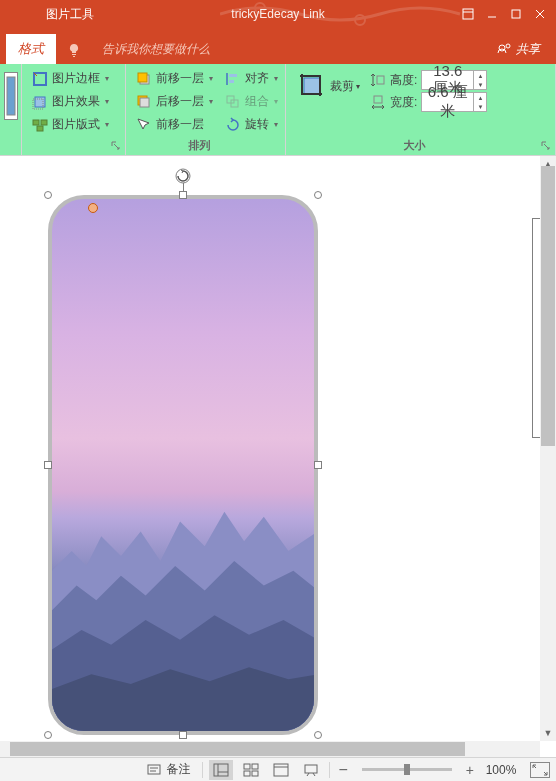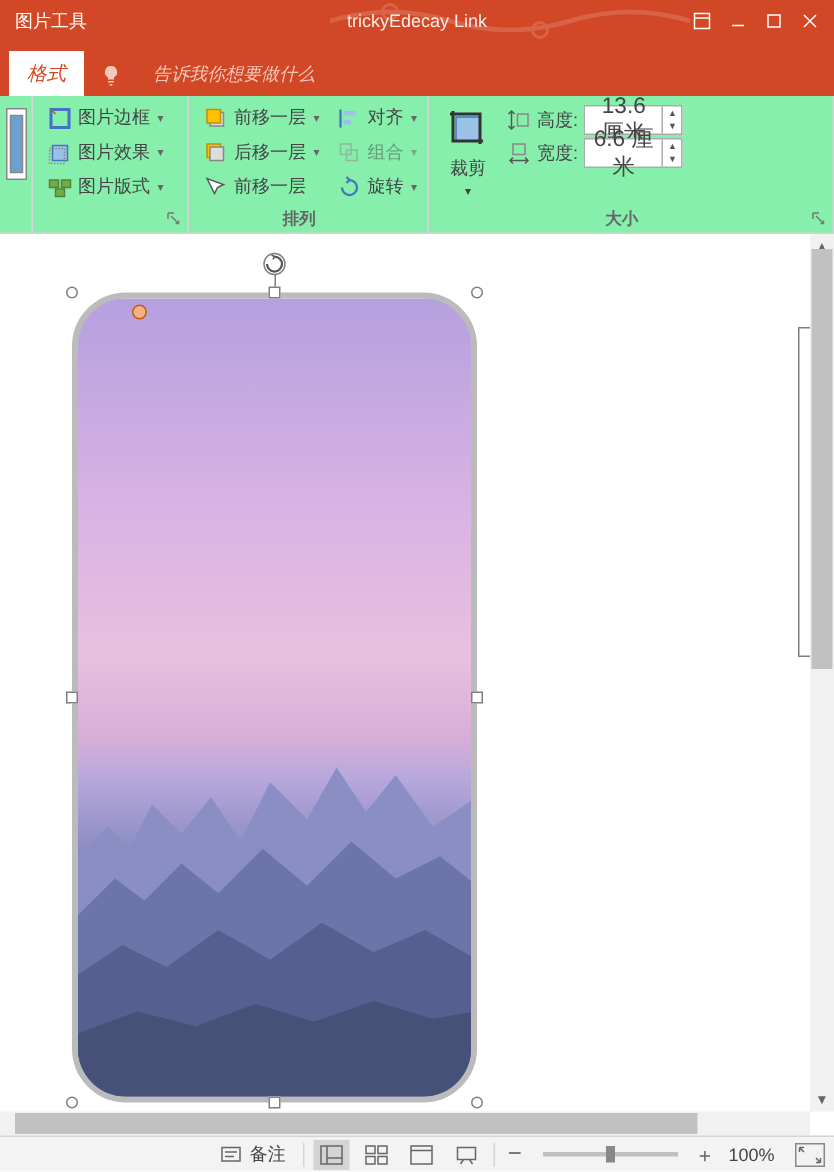--- a/index.html
+++ b/index.html
@@ -1,20 +1,20 @@
 <!DOCTYPE html>
 <html><head>
 <meta charset="utf-8">
 <style>
 * { margin: 0; padding: 0; box-sizing: border-box; font-family: "Microsoft YaHei", sans-serif; }
 body { width: 556px; height: 781px; background: #fff; overflow: hidden; font-size: 12px; color: #444; }
 
 .titlebar { height: 28px; background: #d24726; display: flex; align-items: center; color: #fff; padding: 0 4px; position: relative; }
 .titlebar svg.decor { position: absolute; left: 220px; top: 0; opacity: 0.15; }
-.title-left { font-size: 12px; padding-left: 6px; }
+.title-left { font-size: 12px; padding-left: 6px; margin-left: 36px; }
 .title-center { position: absolute; left: 50%; transform: translateX(-50%); font-size: 12px; opacity: 0.9; }
 .title-right { margin-left: auto; display: flex; gap: 0; }
 .win-btn { width: 24px; height: 20px; display: flex; align-items: center; justify-content: center; }
 .win-btn svg { stroke: #fff; fill: none; }
 
 .tabrow { height: 36px; background: #d24726; display: flex; align-items: flex-end; padding: 0 6px; font-style: italic; }
 .tab { padding: 6px 12px; font-size: 13px; color: #fff; }
 .tab.active { background: #fff; color: #d24726; font-weight: 500; }
 .tellme { display: flex; align-items: center; gap: 20px; padding: 6px 10px; color: #f5c7b8; font-size: 12px; }
 .share { margin-left: auto; color: #fff; display: flex; align-items: center; gap: 4px; padding: 6px 10px; font-size: 12px; }
@@ -22,21 +22,21 @@
 .ribbon { height: 92px; background: #86efac; border-bottom: 1px solid #d4d4d4; display: flex; position: relative; }
 .ribbon-group { border-right: 1px solid #d4d4d4; padding: 4px 6px 0 6px; display: flex; flex-direction: column; position: relative; }
 .ribbon-group-label { position: absolute; bottom: 2px; left: 0; right: 12px; text-align: center; font-size: 11px; color: #666; font-weight: bold; }
 .dialog-launcher { position: absolute; bottom: 4px; right: 4px; width: 10px; height: 10px; }
 
 .rb-col { display: flex; flex-direction: column; gap: 2px; }
 .rb-btn { display: flex; align-items: center; gap: 4px; padding: 2px 4px; font-size: 12px; white-space: nowrap; }
 .rb-btn .dd { font-size: 8px; color: #666; margin-left: 1px; }
 .icon16 { width: 16px; height: 16px; flex-shrink: 0; }
 
-.big-btn { display: flex; flex-direction: column; align-items: center; justify-content: flex-start; padding: 2px 4px; gap: 2px; }
+.big-btn { display: flex; flex-direction: row; align-items: center; justify-content: flex-start; padding: 2px 4px; gap: 2px; }
 .big-btn .icon32 { width: 32px; height: 32px; }
 .big-btn span { font-size: 12px; }
 
 .size-field { display: flex; align-items: center; gap: 4px; }
 .size-input { width: 66px; height: 20px; border: 1px solid #ababab; background: #fff; display: flex; align-items: center; }
 .size-input .val { flex: 1; padding: 0 4px; font-size: 15px; text-align: center; }
 .spinner { display: flex; flex-direction: column; border-left: 1px solid #ababab; }
 .spinner div { width: 12px; height: 9px; display: flex; align-items: center; justify-content: center; font-size: 6px; color: #555; }
 
 .scrollv { position: absolute; right: 0; top: 156px; bottom: 40px; width: 16px; background: #f1f1f1; }
@@ -107,20 +107,28 @@
   </div>
 </div>
 
 <div class="tabrow">
   <div class="tab active">格式</div>
   <div class="tellme">
     <svg class="icon16" viewBox="0 0 16 16">
         <path d="M8 2a4 4 0 0 0-2 7.5V11h4V9.5A4 4 0 0 0 8 2zM6 12h4v1H6zm1 2h2v1H7z" fill="#f5c7b8"></path>
       </svg>
     <span>告诉我你想要做什么</span>
+  </div>
+  <div class="share">
+    <svg class="icon16" viewBox="0 0 16 16">
+        <circle cx="6" cy="6" r="3" fill="none" stroke="#fff" stroke-width="1"></circle>
+        <path d="M10 11a4 4 0 0 0-8 0" fill="none" stroke="#fff" stroke-width="1"></path>
+        <circle cx="12" cy="4" r="2" fill="none" stroke="#fff" stroke-width="1"></circle>
+      </svg>
+    <span>共享</span>
   </div>
 </div>
 
 <div class="ribbon">
   <div class="ribbon-group" style="width:22px;padding:4px 2px">
     <div class="img-thumb">
       <svg width="10" height="40">
           <rect x="1" y="1" width="8" height="38" fill="#6ba0d0" stroke="#888"></rect>
         </svg>
     </div>

